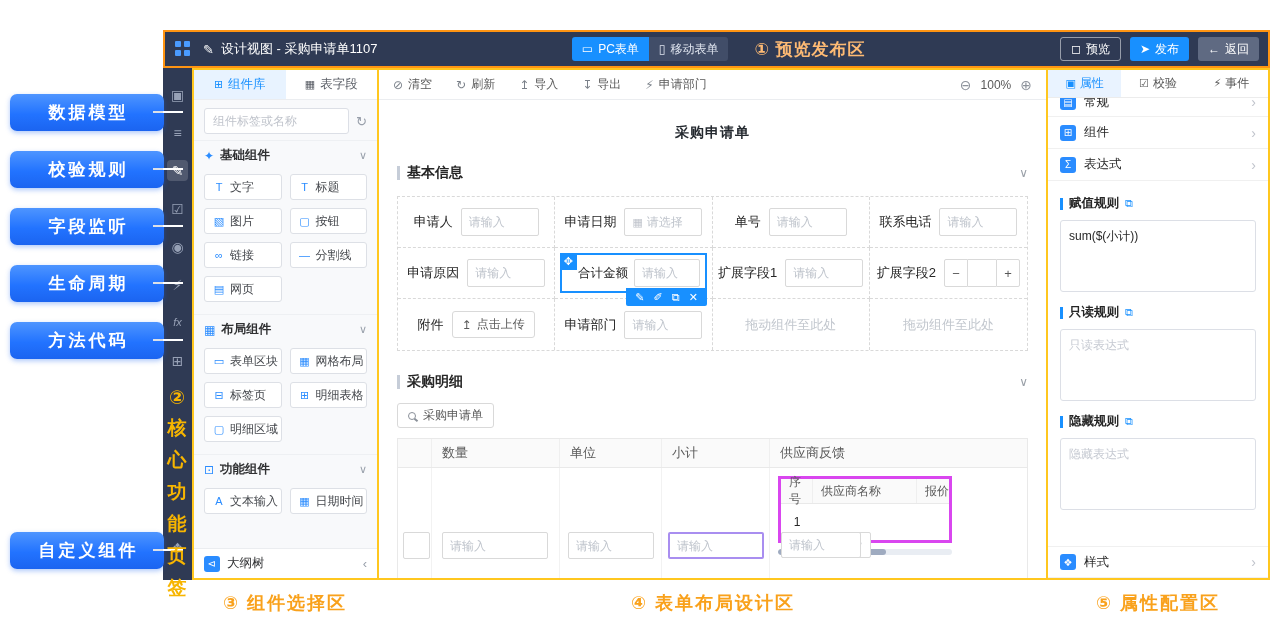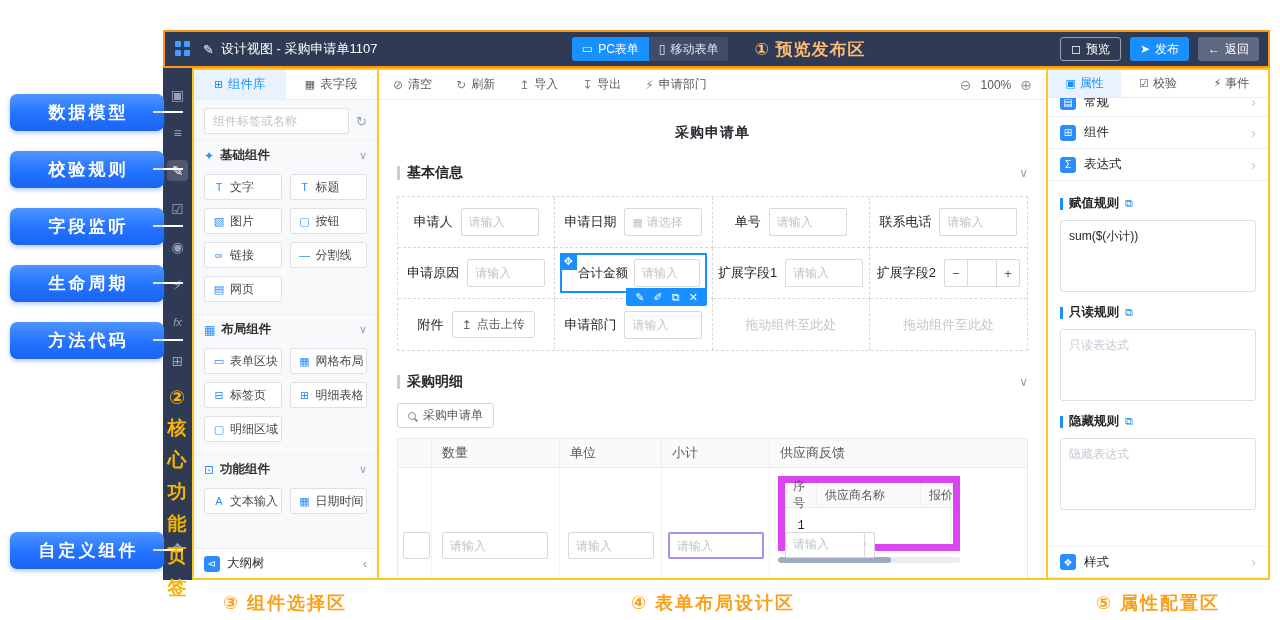--- a/index.html
+++ b/index.html
@@ -134,21 +134,21 @@
   .w4 { flex:1; border-right:none; }
   .dt-b { display:flex; height:118px; }
   .dt-bc { position:relative; border-right:1px solid #f2f2f2; flex:none; }
   .dt-bc.w4 { border-right:none; }
   .dt-bc .ibox { position:absolute; top:64px; height:27px; }
   .c0 .ibox { left:5px; width:27px; padding:0 4px; }
   .c1 .ibox { left:10px; width:106px; }
   .c2 .ibox { left:8px; width:86px; }
   .c3 .ibox { left:6px; width:96px; border:2px solid #a98ef0; }
 
-  .nt { margin:8px 8px 0; border:7px solid #d946ef; background:#fff;font-family:Liberation Mono, monospace; }
+  .nt { margin:8px 8px 0; border:3px solid #d946ef; background:#fff; }
   .nt-h { display:flex; height:25px; background:#fafafa; border-bottom:1px solid #e9e9e9; }
   .nt-hc { display:flex; align-items:center; padding-left:8px; font-size:12px; color:#595959; border-right:1px solid #efefef; flex:none; }
   .n0 { width:32px; } .n1 { width:104px; } .n2 { flex:1; border-right:none; }
   .nt-b { display:flex; align-items:center; height:36px; }
   .nt-b .seq { width:32px; text-align:center; font-size:12px; color:#262626; flex:none; }
   .nt-b .ibox { height:26px; flex:none; }
   .nt-b .sel { width:90px; margin-right:6px; }
   .nt-b .price { width:80px; }
   .hscroll { margin:6px 8px 0; height:6px; background:#e9edf3; border-radius:3px; overflow:hidden; }
   .hthumb { width:62%; height:100%; background:#9fabc0; border-radius:3px; }

